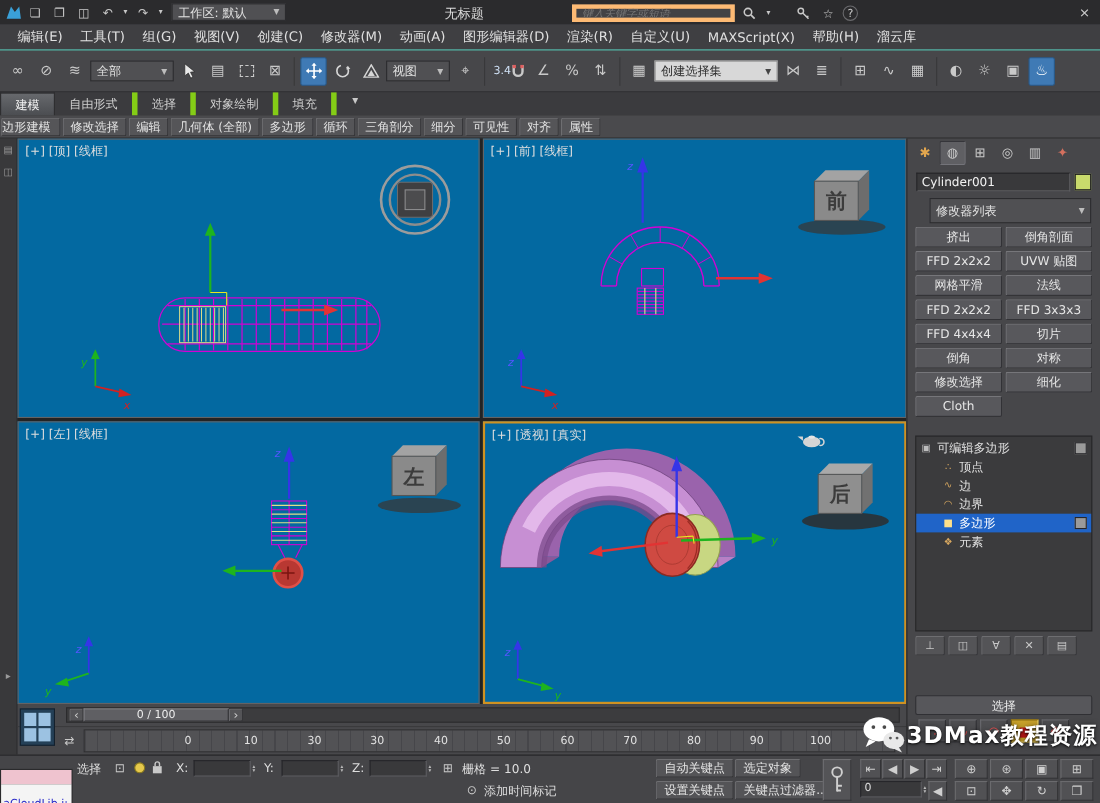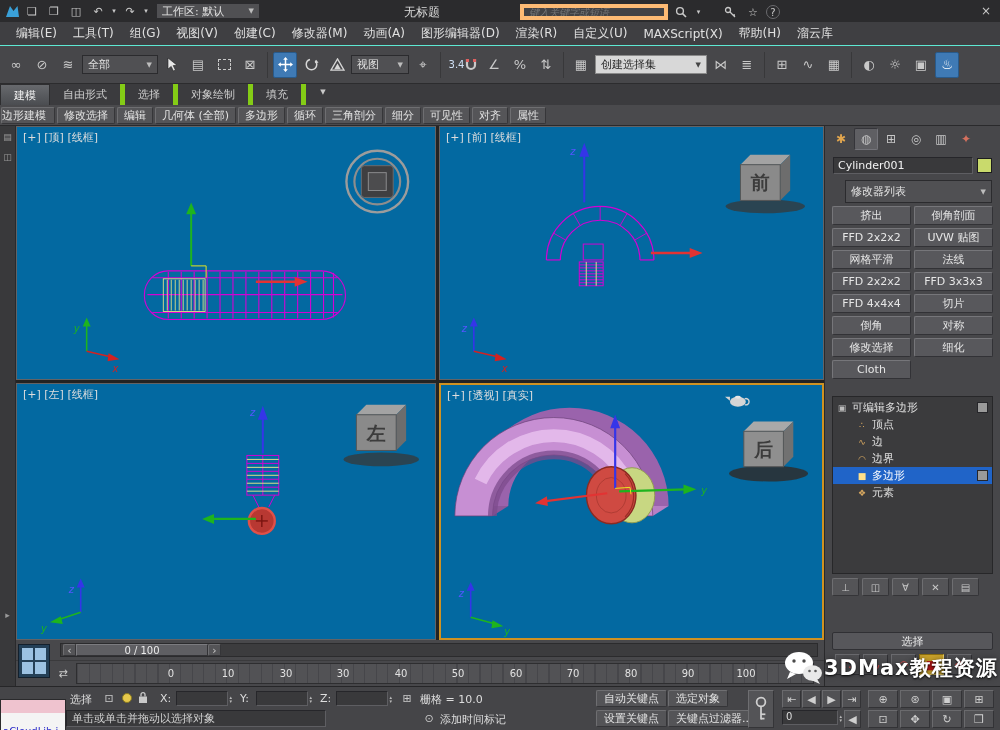--- a/index.html
+++ b/index.html
@@ -626,21 +626,20 @@
       <span class="spin">
           <span>▴</span>
           <span>▾</span>
         </span>
     </span>
     <span class="ibtn sm abs" style="left:398px;top:3px">⊞</span>
     <span class="slabel abs" style="left:420px;top:5px">栅格 = 10.0</span>
     <span class="skbtn abs" style="left:596px;top:3px">自动关键点</span>
     <span class="skbtn abs" style="left:668px;top:3px">选定对象</span>
 
-    <div class="sunken abs" style="left:66px;top:23px;width:260px;height:17px;display:flex;align-items:center;padding:0 5px;color:#d2d2d2">单击或单击并拖动以选择对象</div>
     <span class="ibtn sm abs" style="left:420px;top:23px">⊙</span>
     <span class="slabel abs" style="left:440px;top:25px">添加时间标记</span>
     <span class="skbtn abs" style="left:596px;top:23px">设置关键点</span>
     <span class="skbtn abs" style="left:668px;top:23px">关键点过滤器...</span>
 
     <span class="abs raised" style="left:748px;top:3px;width:26px;height:38px;display:inline-flex;align-items:center;justify-content:center">
       <svg width="14" height="30" viewBox="0 0 16 30">
           <circle cx="8" cy="7" r="5" fill="none" stroke="#cfcfcf" stroke-width="2"></circle>
           <line x1="8" y1="12" x2="8" y2="27" stroke="#cfcfcf" stroke-width="2"></line>
           <line x1="8" y1="21" x2="13" y2="21" stroke="#cfcfcf" stroke-width="2"></line>

